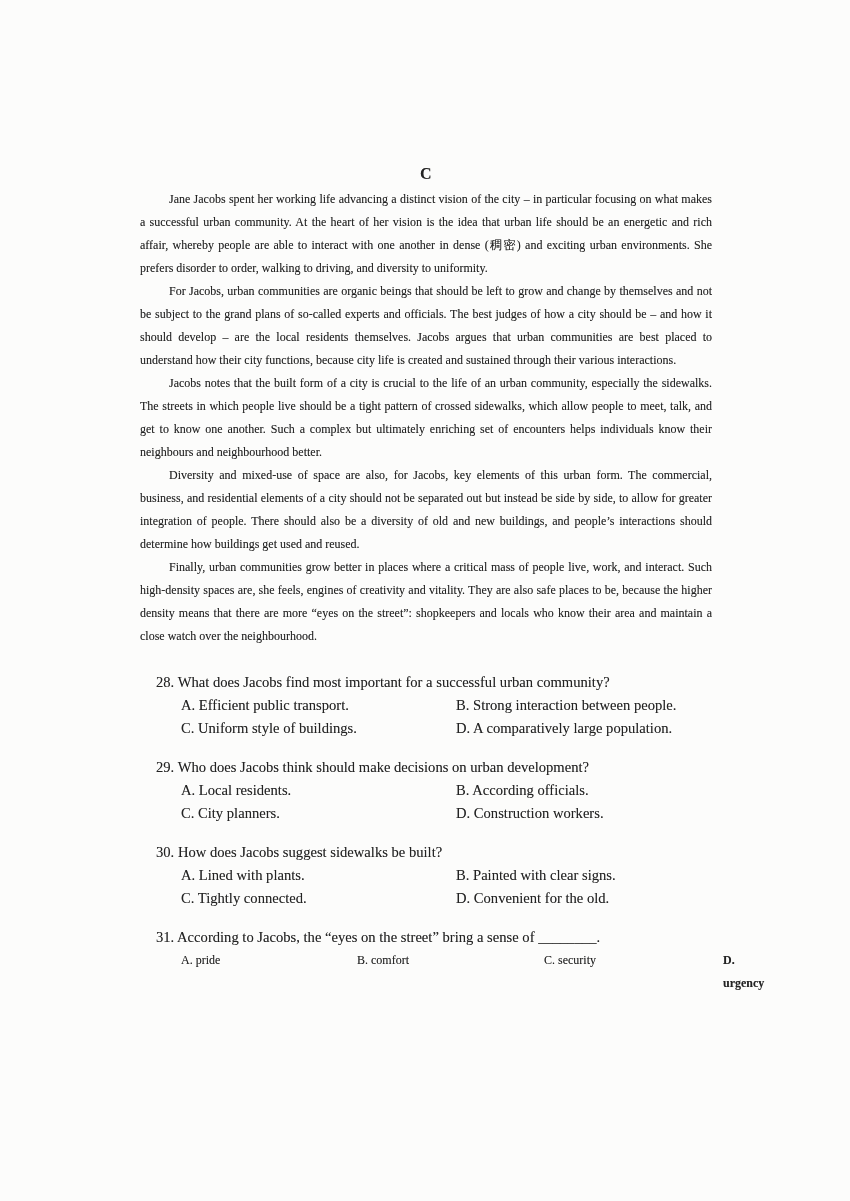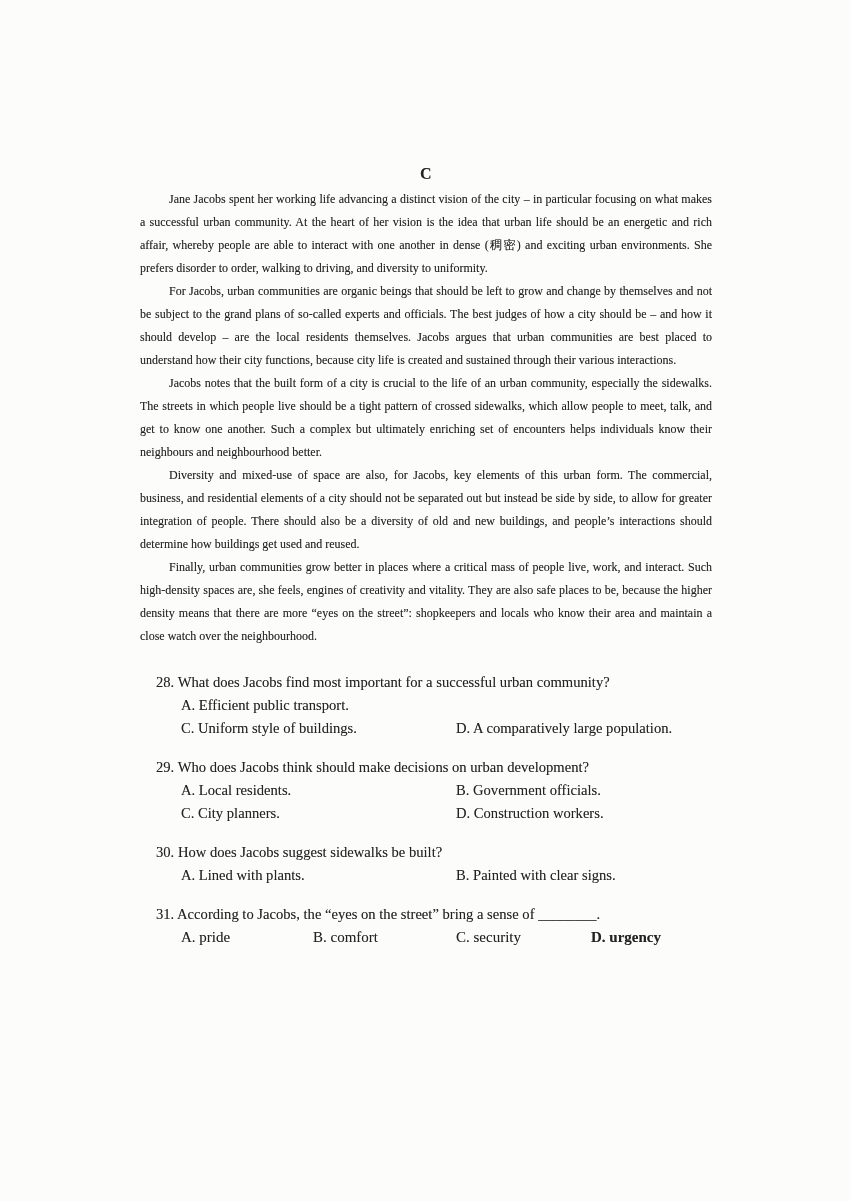--- a/index.html
+++ b/index.html
@@ -50,22 +50,23 @@
     display: flex;
     padding-left: 25px;
     font-size: 14.6px;
     line-height: 23px;
   }
   .opt-row .col1 { width: 275px; flex: 0 0 auto; }
   .opt-row .col2 { flex: 1 1 auto; }
   .opt-row4 {
     display: flex;
     padding-left: 25px;
-    font-size: 15px;
+    font-size: 12px;
     line-height: 23px;
+    gap: 44px;
   }
   .opt-row4 .c1 { width: 132px; flex: 0 0 auto; }
   .opt-row4 .c2 { width: 143px; flex: 0 0 auto; }
   .opt-row4 .c3 { width: 135px; flex: 0 0 auto; }
   .opt-row4 .c4 { flex: 1 1 auto; font-weight: bold; }
 </style>
 </head>
 <body>
 
 <div class="page">
@@ -80,44 +81,49 @@
       <p class="para">Diversity and mixed-use of space are also, for Jacobs, key elements of this urban form. The commercial, business, and residential elements of a city should not be separated out but instead be side by side, to allow for greater integration of people. There should also be a diversity of old and new buildings, and people’s interactions should determine how buildings get used and reused.</p>
       <p class="para">Finally, urban communities grow better in places where a critical mass of people live, work, and interact. Such high-density spaces are, she feels, engines of creativity and vitality. They are also safe places to be, because the higher density means that there are more “eyes on the street”: shopkeepers and locals who know their area and maintain a close watch over the neighbourhood.</p>
     </div>
 
     <div class="questions">
 
       <div class="q-block">
         <div class="q-text">28. What does Jacobs find most important for a successful urban community?</div>
         <div class="opt-row">
           <span class="col1">A. Efficient public transport.</span>
+          <span class="col2">B. Strong interaction between people.</span>
         </div>
         <div class="opt-row">
           <span class="col1">C. Uniform style of buildings.</span>
           <span class="col2">D. A comparatively large population.</span>
         </div>
       </div>
 
       <div class="q-block">
         <div class="q-text">29. Who does Jacobs think should make decisions on urban development?</div>
         <div class="opt-row">
           <span class="col1">A. Local residents.</span>
-          <span class="col2">B. Government officials.</span>
+          <span class="col2">B. According officials.</span>
         </div>
         <div class="opt-row">
           <span class="col1">C. City planners.</span>
           <span class="col2">D. Construction workers.</span>
         </div>
       </div>
 
       <div class="q-block">
         <div class="q-text">30. How does Jacobs suggest sidewalks be built?</div>
         <div class="opt-row">
           <span class="col1">A. Lined with plants.</span>
           <span class="col2">B. Painted with clear signs.</span>
+        </div>
+        <div class="opt-row">
+          <span class="col1">C. Tightly connected.</span>
+          <span class="col2">D. Convenient for the old.</span>
         </div>
       </div>
 
       <div class="q-block">
         <div class="q-text">31. According to Jacobs, the “eyes on the street” bring a sense of ________.</div>
         <div class="opt-row4">
           <span class="c1">A. pride</span>
           <span class="c2">B. comfort</span>
           <span class="c3">C. security</span>
           <span class="c4">D. urgency</span>

